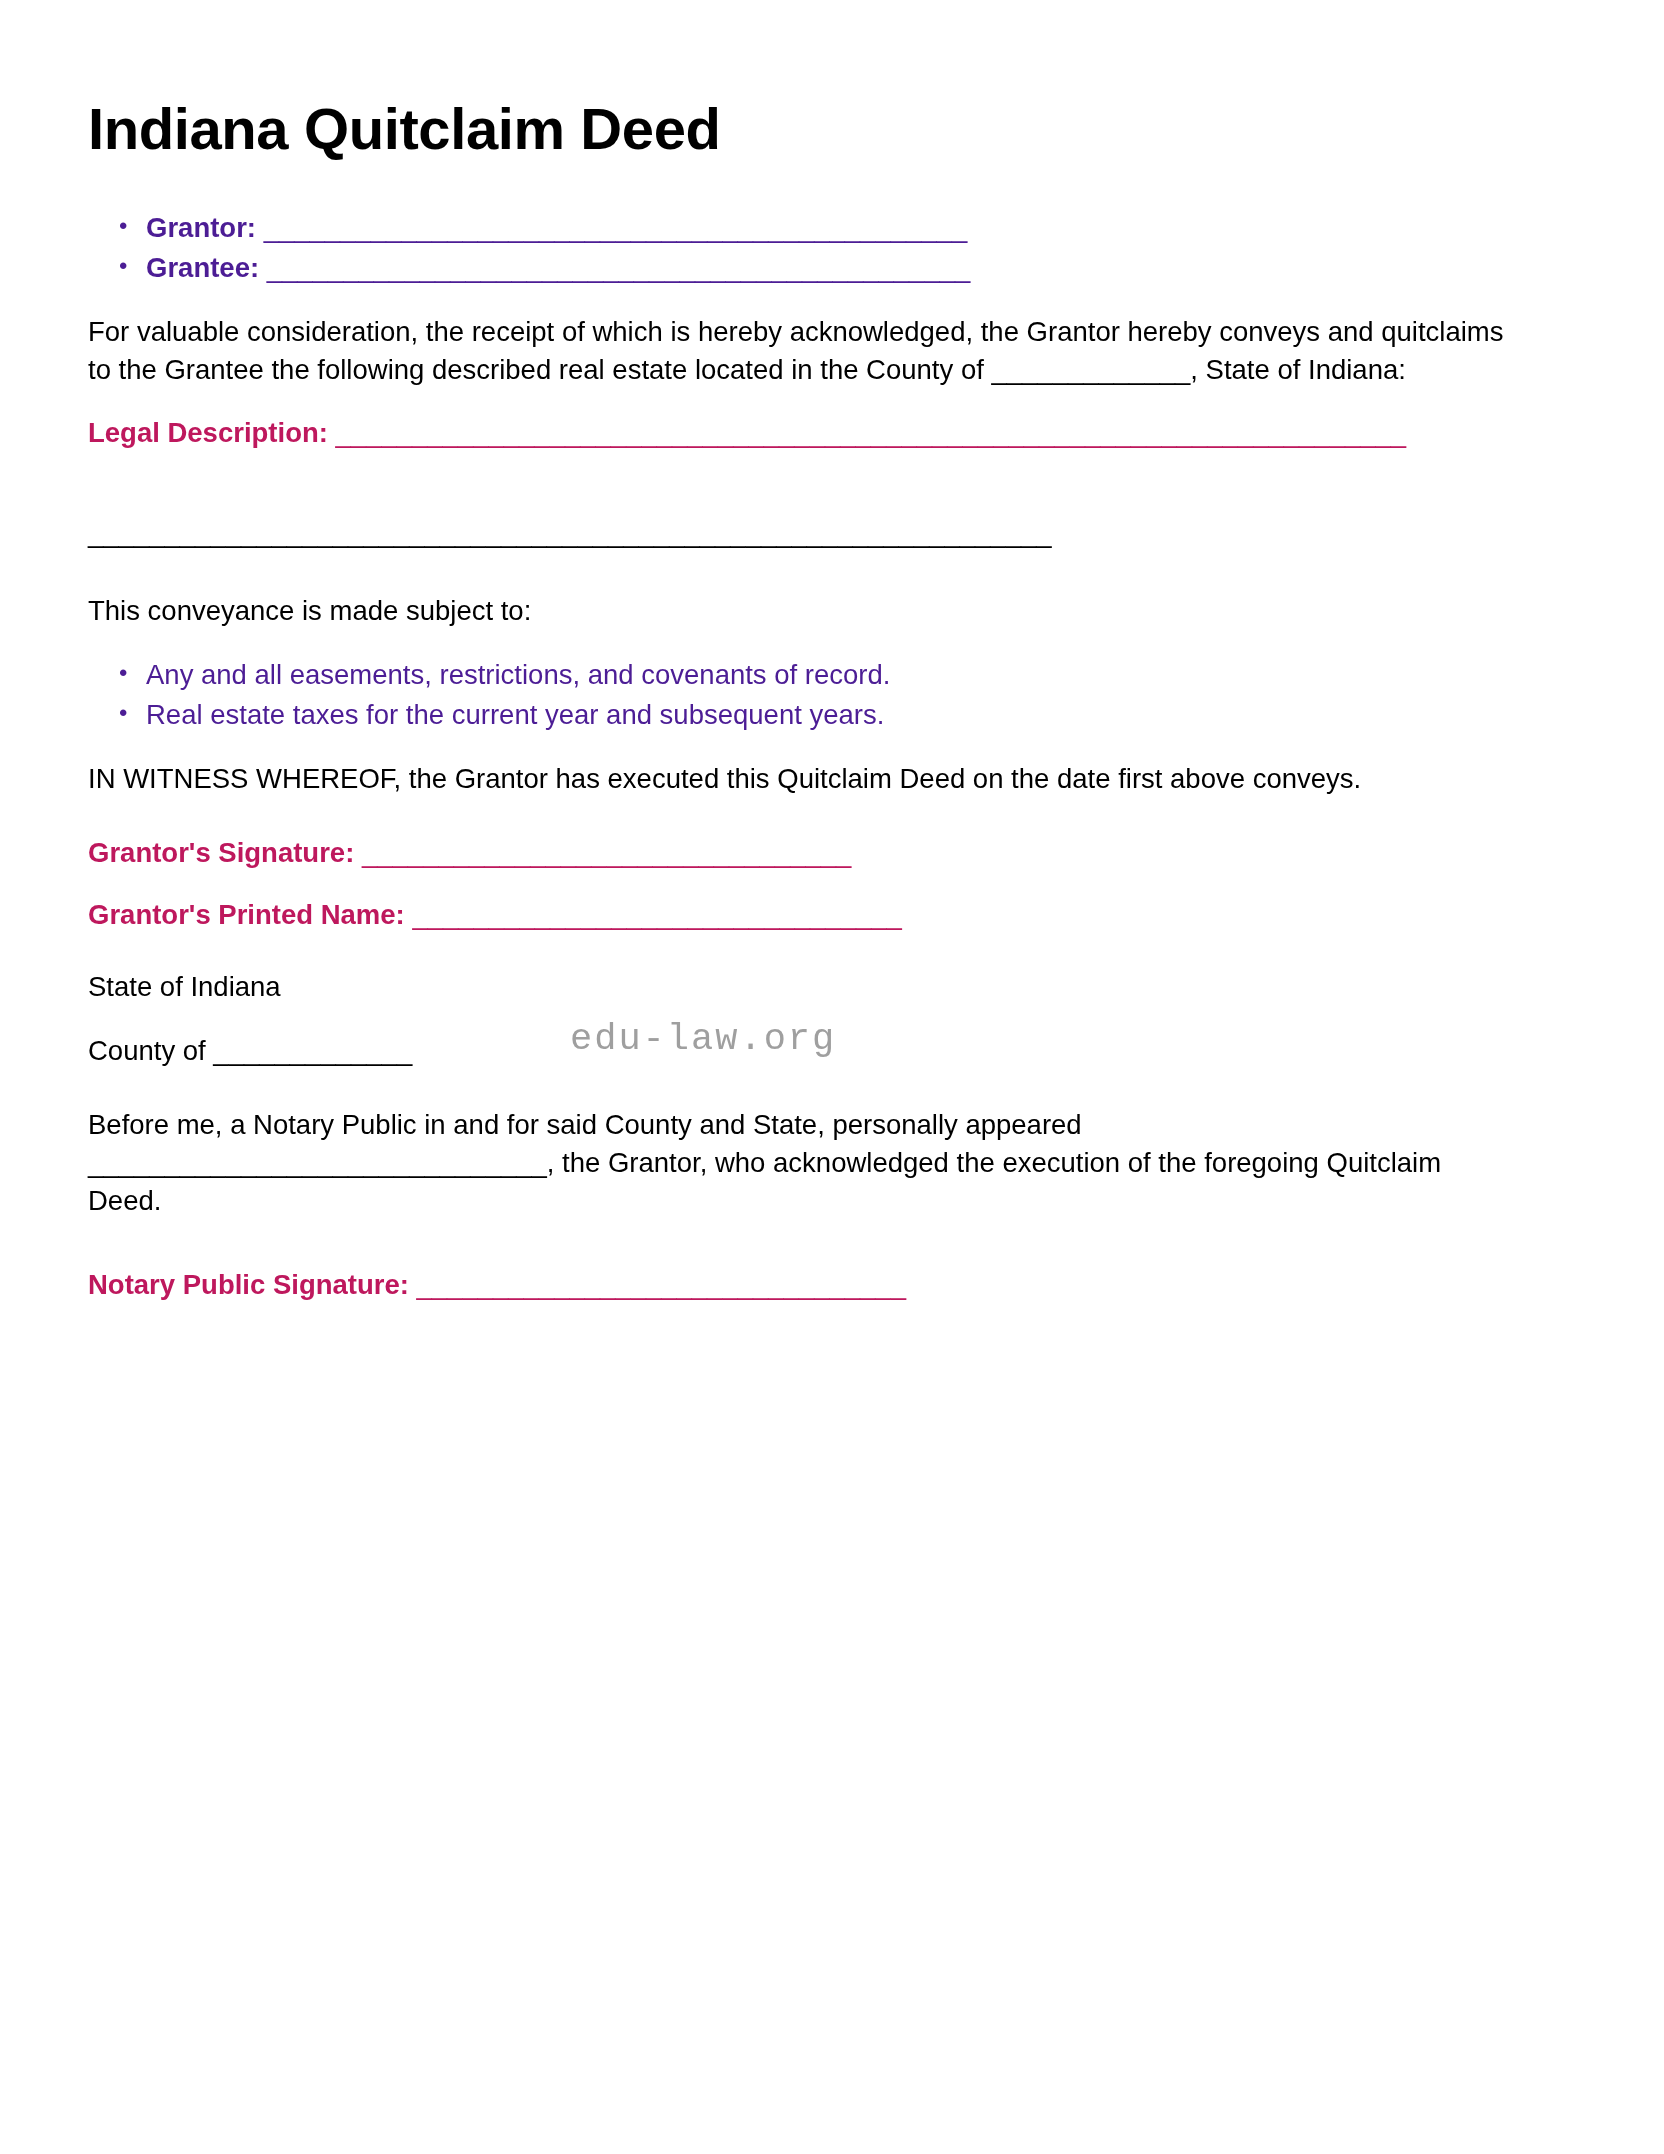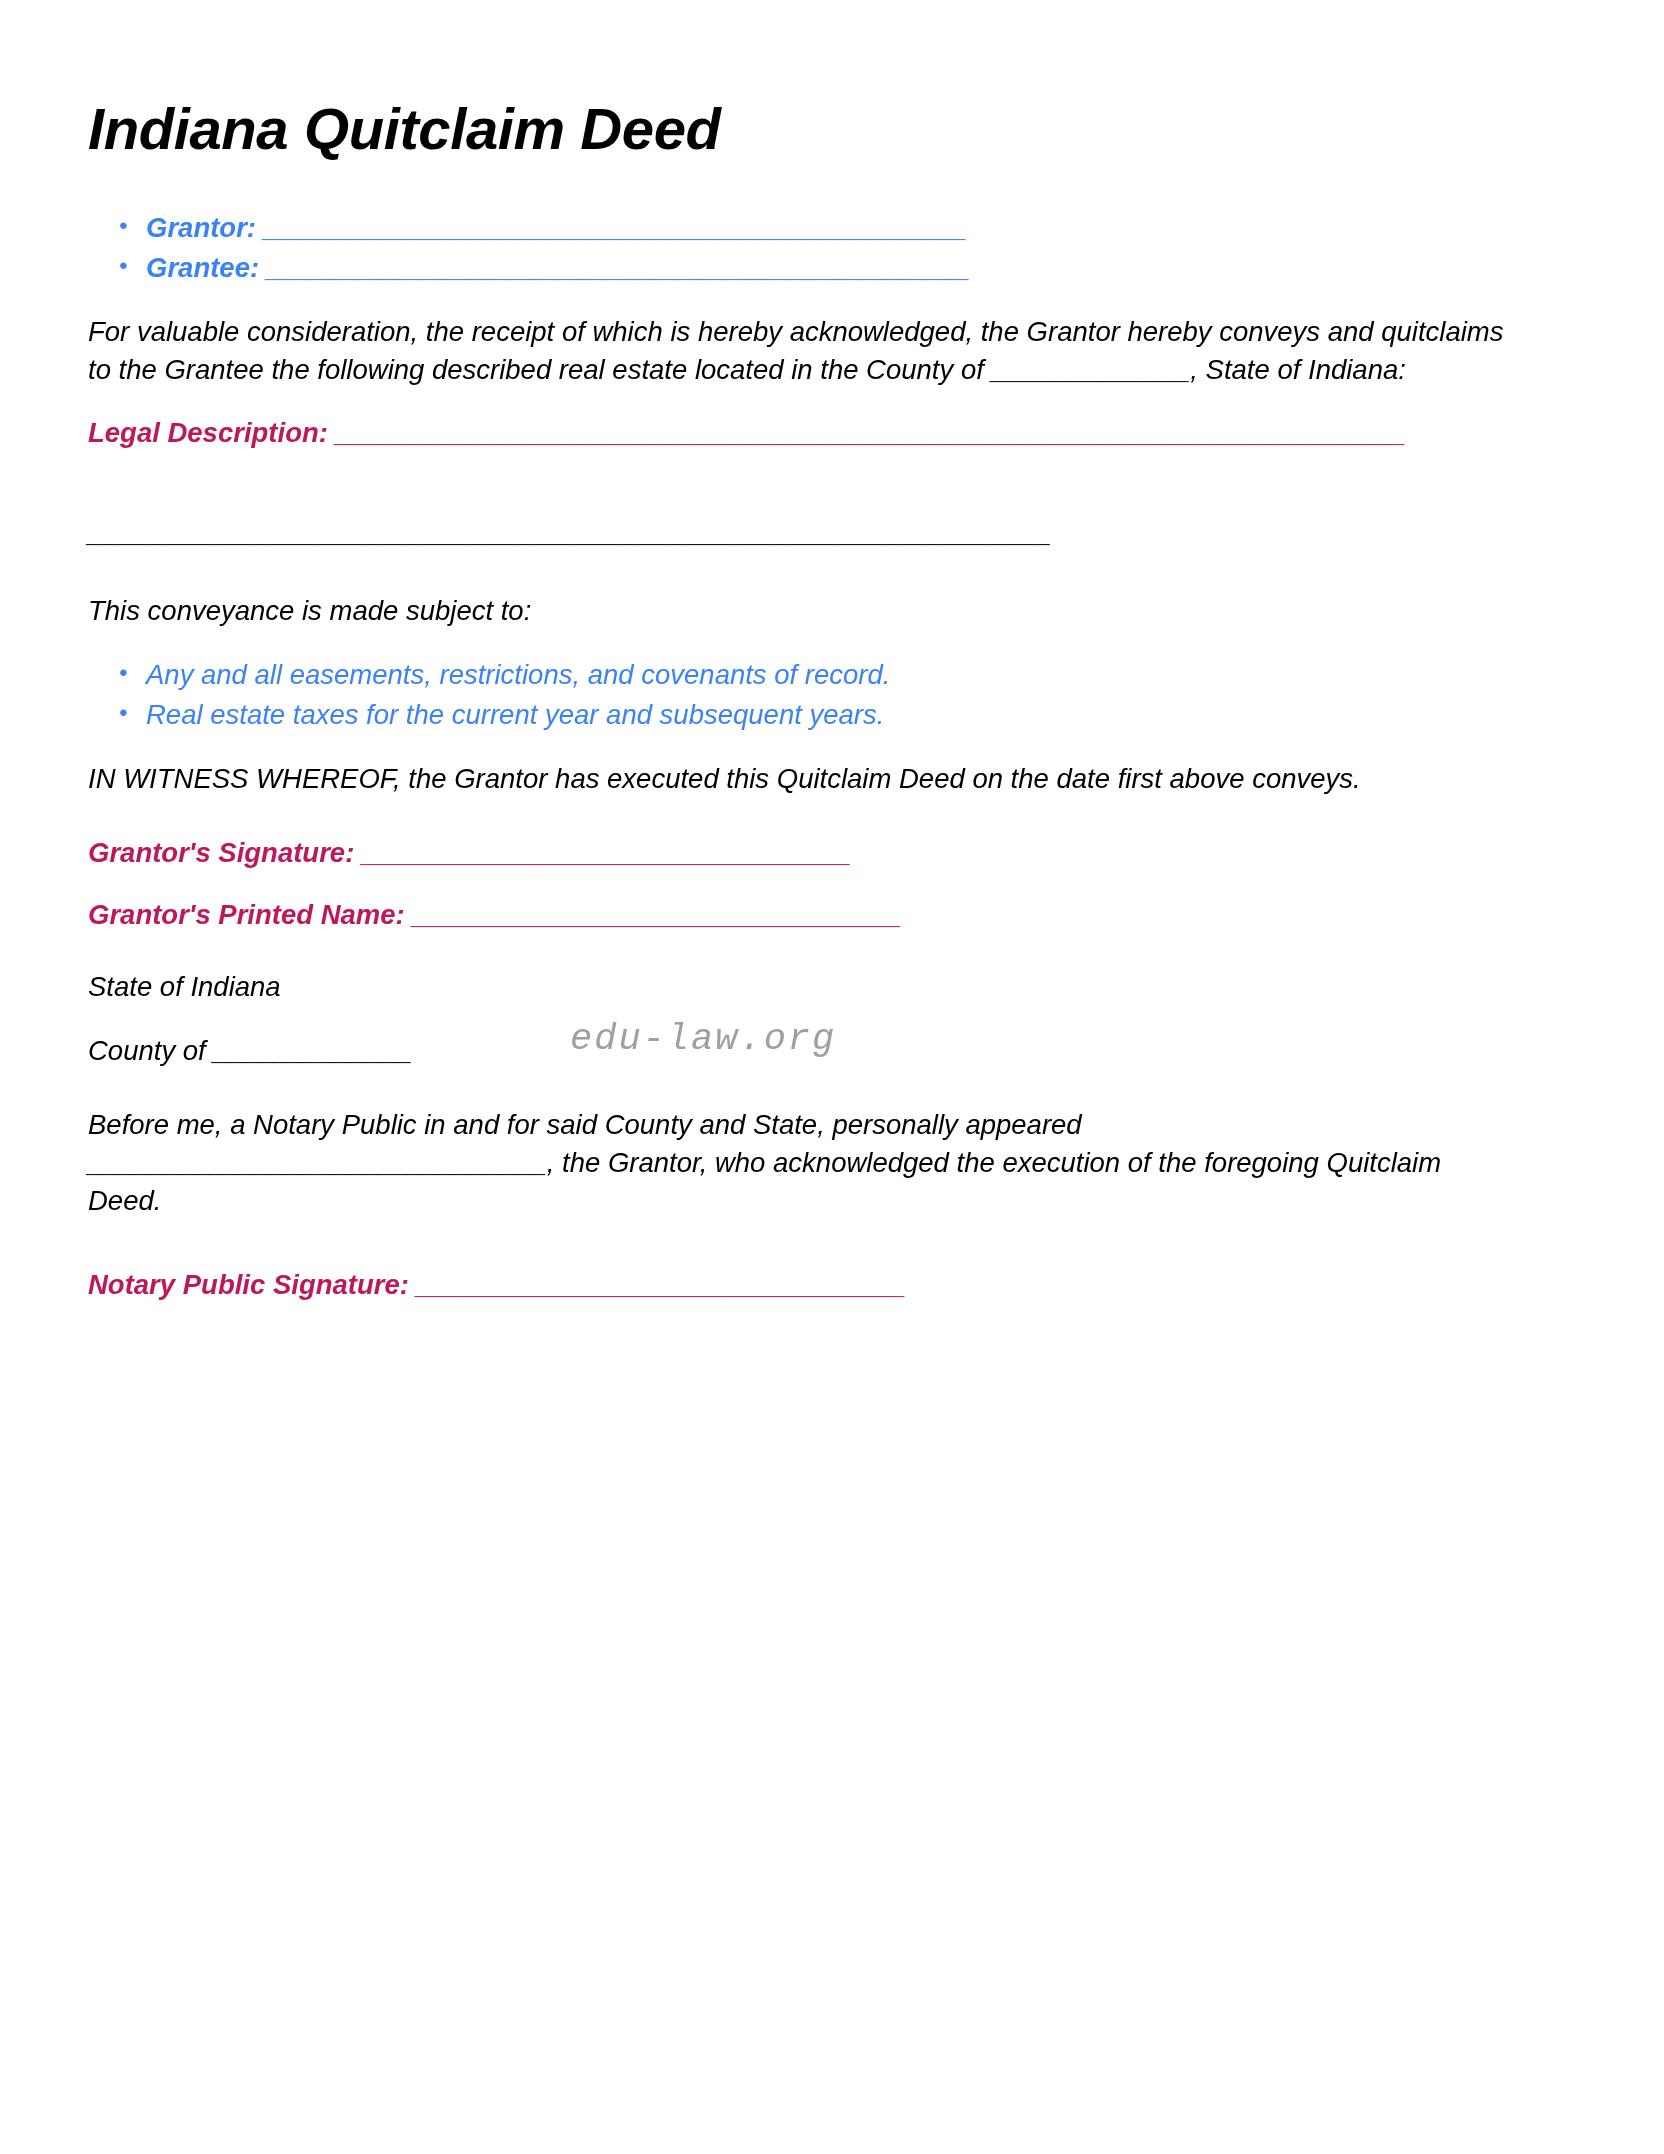--- a/index.html
+++ b/index.html
@@ -9,21 +9,20 @@
   }
   .page {
     position: relative;
     width: 1664px;
     height: 2154px;
     background: #ffffff;
     box-sizing: border-box;
     overflow: hidden;
     font-family: "Liberation Sans", "DejaVu Sans", sans-serif;
     color: #000000;
-    font-style: italic;
   }
   .content {
     position: absolute;
     left: 88px;
     top: 96px;
     width: 1436px;
   }
 
   h1.doc-title {
     font-size: 58px;
@@ -45,21 +44,21 @@
   ul.bullets {
     margin: 0 0 26px 0;
     padding-left: 58px;
     list-style: none;
   }
   ul.bullets li {
     font-size: 27.5px;
     line-height: 1.38;
     position: relative;
     margin: 0 0 2px 0;
-    color: #3b82f6;
+    color: #4c1d95;
   }
   ul.bullets li::before {
     content: "\2022";
     position: absolute;
     left: -27px;
     top: -1px;
     font-size: 24px;
     line-height: 1.5;
   }
 

